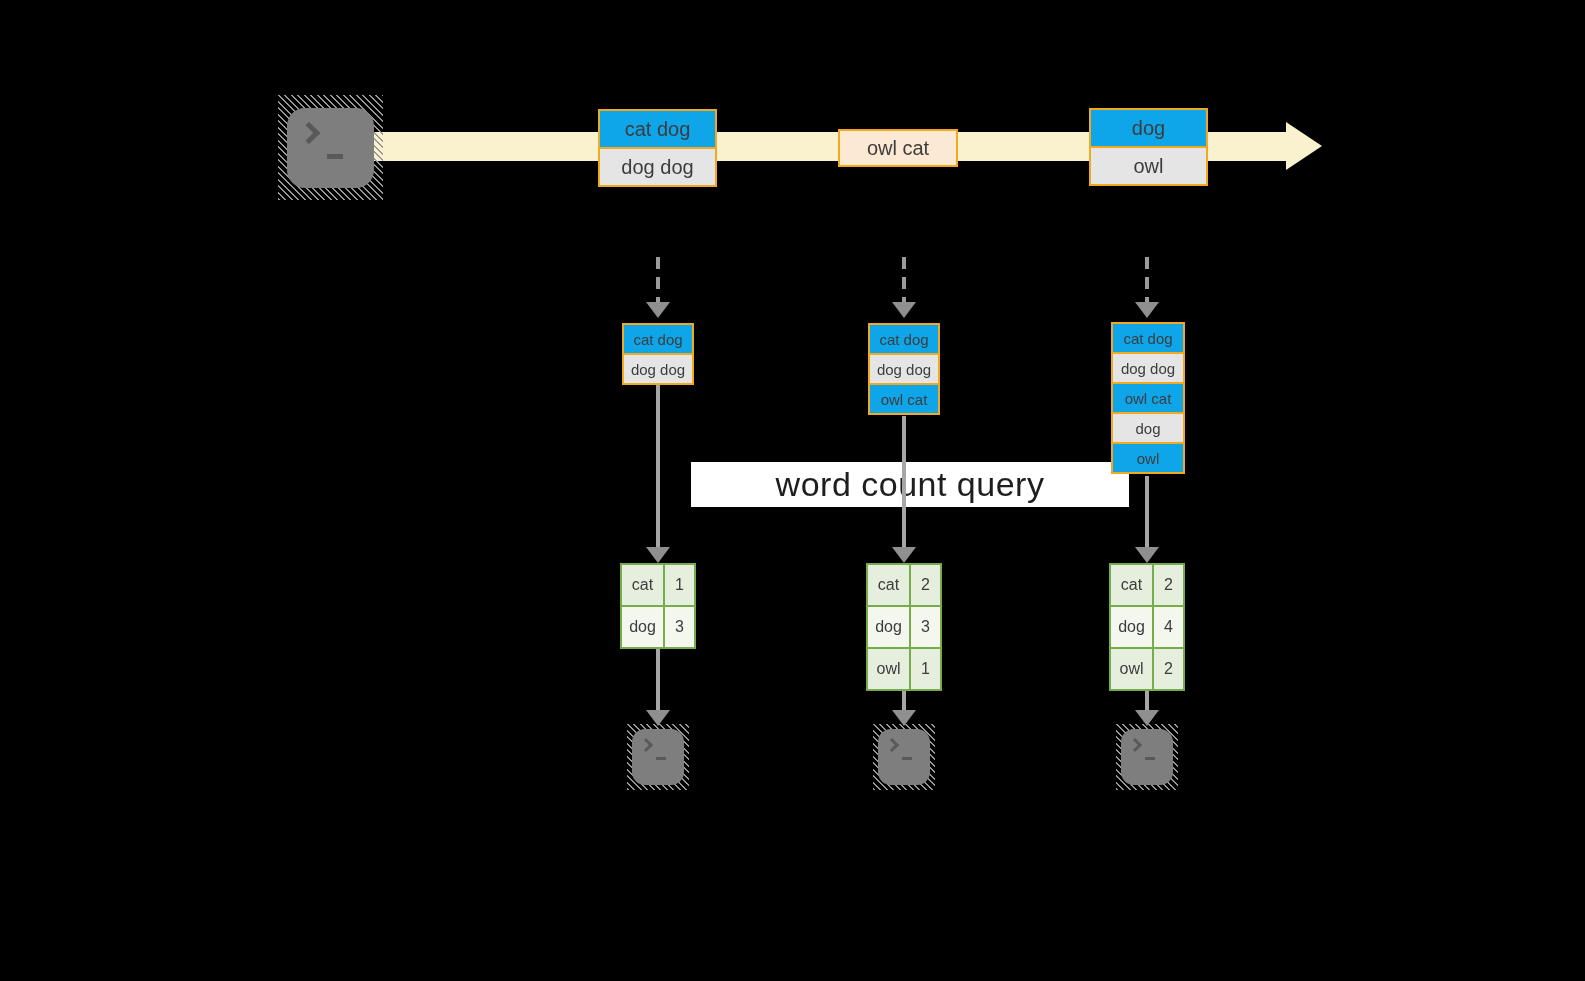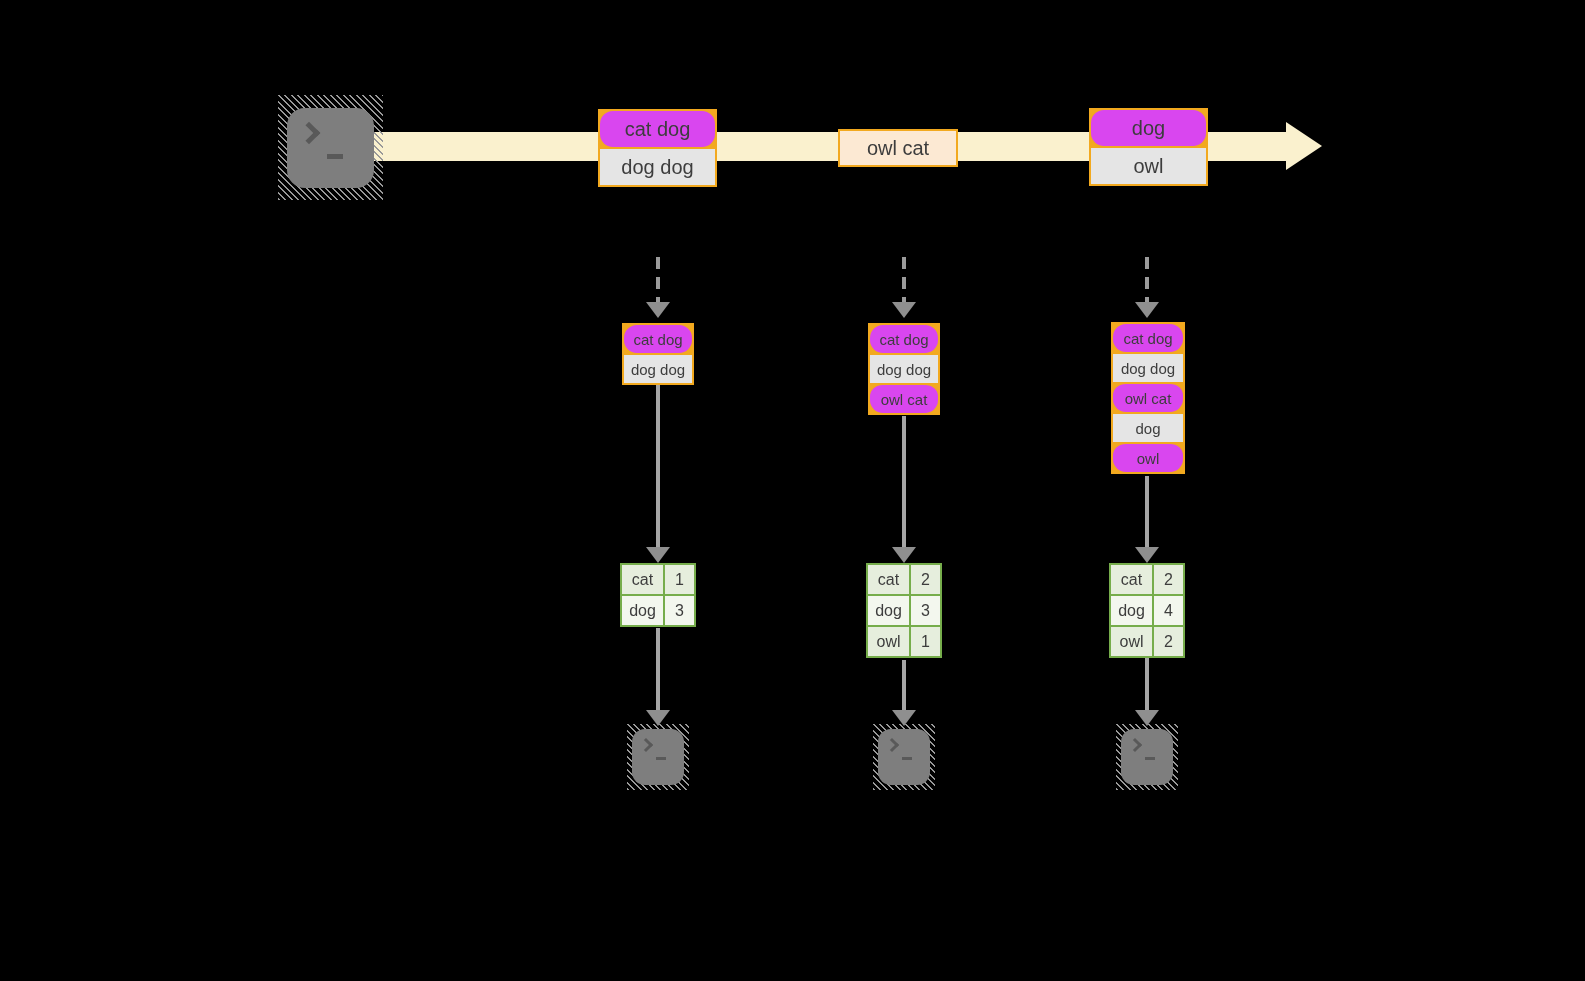--- a/index.html
+++ b/index.html
@@ -8,39 +8,39 @@
     font-family:"Liberation Sans", sans-serif;color:#3d3d3d;
   }
   
   .band{position:absolute;left:374px;top:132px;width:914px;height:29px;background:#FAF1CE;z-index:1;}
   .band-head{position:absolute;left:1286px;top:122px;width:0;height:0;z-index:1;
     border-left:36px solid #FAF1CE;border-top:24px solid transparent;border-bottom:24px solid transparent;}
   
   .obox{position:absolute;border:2.5px solid #F2A91F;box-sizing:border-box;background:#F2A91F;z-index:3;}
   .orow{display:flex;align-items:center;justify-content:center;}
   .orow + .orow{border-top:2.5px solid #F2A91F;}
-  .orow.dark{background:#d946ef;border-radius:13px;}
+  .orow.dark{background:#0ea5e9;}
   .orow.light{background:#e5e5e5;}
   .orow.mid{background:#FCE9D3;}
   .big .orow{height:36px;font-size:20px;}
   .big1 .orow{height:34px;font-size:20px;}
   .stack .orow{height:28px;font-size:15px;}
   
   .varrow{position:absolute;width:24px;z-index:2;}
   .vline{position:absolute;left:10px;top:0;width:4px;background:#A6A6A6;}
   .vline.solid{height:calc(100% - 15px);}
   .vline.dashed{height:calc(100% - 16px);background:repeating-linear-gradient(180deg,#9B9B9B 0 12px,transparent 12px 20px);}
   .vhead{position:absolute;left:0;bottom:0;width:0;height:0;
     border-left:12px solid transparent;border-right:12px solid transparent;border-top:16px solid #8F8F8F;}
   
   .query-band{position:absolute;left:691px;top:462px;width:438px;height:45px;background:#fff;z-index:1;
     display:flex;align-items:center;justify-content:center;font-size:34px;color:#1e1e1e;letter-spacing:.5px;}
   
   .gtable{position:absolute;border:2.5px solid #76AD4B;box-sizing:border-box;background:#76AD4B;width:76px;z-index:3;}
-  .grow{display:flex;height:29px;}
+  .grow{display:flex;height:40px;}
   .grow + .grow{border-top:2.5px solid #76AD4B;}
   .gword{width:41px;border-right:2.5px solid #76AD4B;display:flex;align-items:center;justify-content:center;font-size:16px;}
   .gnum{flex:1;display:flex;align-items:center;justify-content:center;font-size:16px;}
   .grow.dark .gword,.grow.dark .gnum{background:#E6EEDD;}
   .grow.light .gword,.grow.light .gnum{background:#F3F7EE;}
   
   .term{position:absolute;z-index:3;
     background:repeating-linear-gradient(45deg,#989898 0 1.6px,transparent 1.6px 4.6px);}
   .term-body{position:absolute;background:#7E7E7E;}
   .term-big{left:278px;top:95px;width:105px;height:105px;}
@@ -87,20 +87,21 @@
   </div>
   <div class="varrow" style="left:892px;top:257px;height:61px;">
     <div class="vline dashed"></div>
       <div class="vhead"></div>
   </div>
   <div class="varrow" style="left:1135px;top:257px;height:61px;">
     <div class="vline dashed"></div>
       <div class="vhead"></div>
   </div>
 
+  <div class="query-band">word count query</div>
 
   <div class="varrow" style="left:646px;top:385px;height:178px;">
     <div class="vline solid"></div>
       <div class="vhead"></div>
   </div>
   <div class="varrow" style="left:892px;top:416px;height:147px;">
     <div class="vline solid"></div>
       <div class="vhead"></div>
   </div>
   <div class="varrow" style="left:1135px;top:476px;height:87px;">

